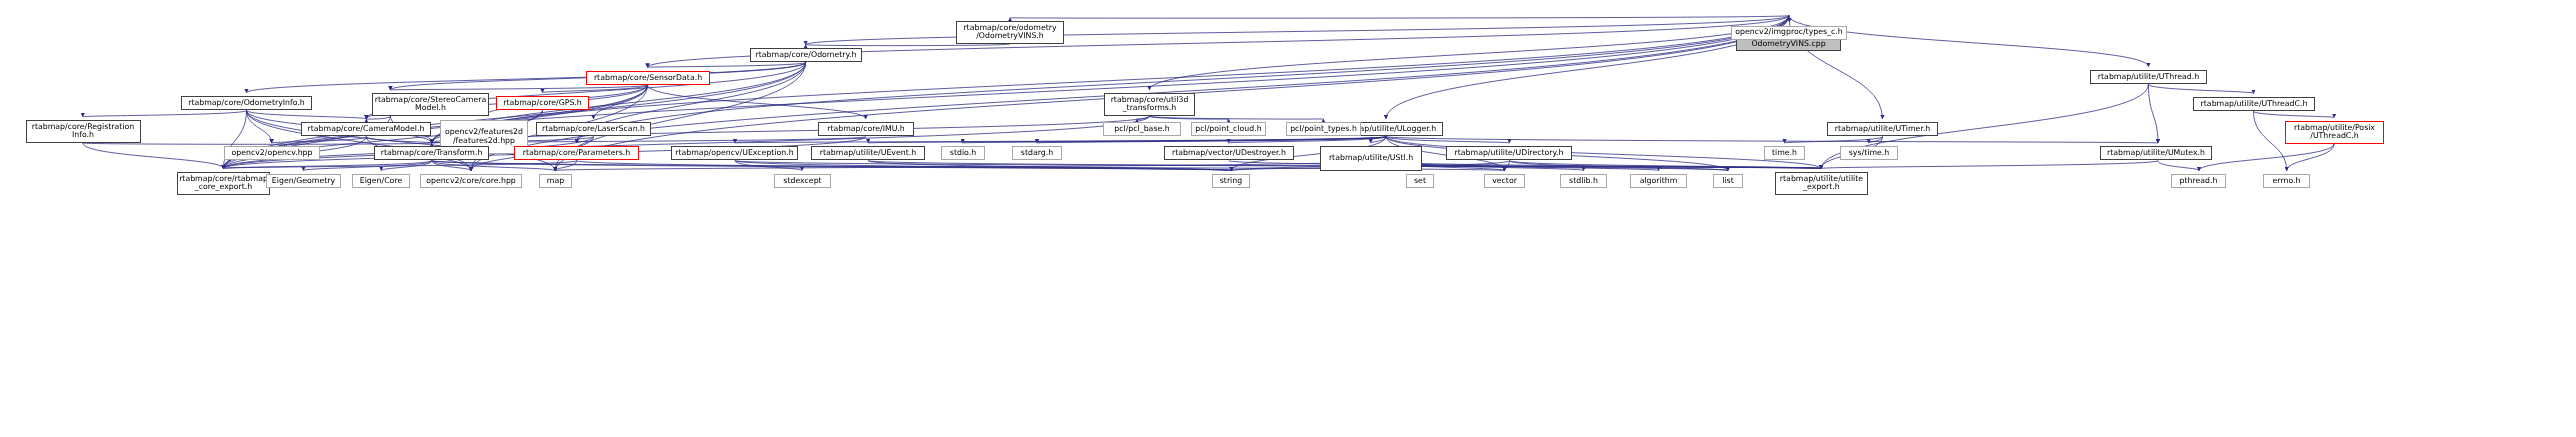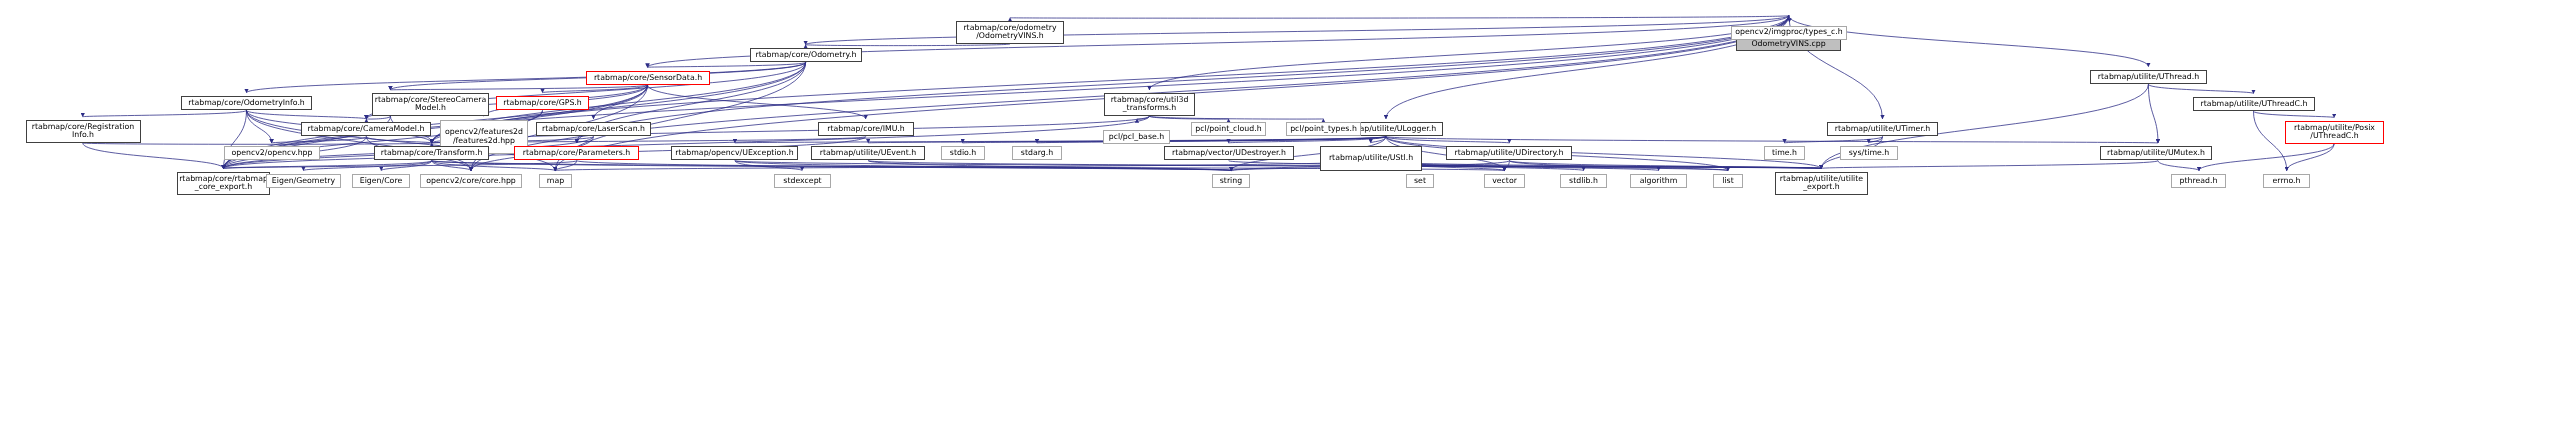--- a/index.html
+++ b/index.html
@@ -186,21 +186,21 @@
 /UThreadC.h</div>
       <div class="node hdr" style="left: 25.5px; top: 120px; width: 115px; height: 22.6px;">rtabmap/core/Registration
 Info.h</div>
       <div class="node hdr" style="left: 301px; top: 122px; width: 130px; height: 14px;">rtabmap/core/CameraModel.h</div>
       <div class="node sys" style="left: 440px; top: 120px; width: 88px; height: 34px;">opencv2/features2d
 /features2d.hpp</div>
       <div class="node hdr" style="left: 536px; top: 122px; width: 115px; height: 14px;">rtabmap/core/LaserScan.h</div>
       <div class="node hdr" style="left: 818px; top: 122px; width: 96px; height: 14px;">rtabmap/core/IMU.h</div>
       <div class="node hdr" style="left: 1329px; top: 122px; width: 114px; height: 14px;">rtabmap/utilite/ULogger.h</div>
       <div class="node hdr" style="left: 1827px; top: 122px; width: 111px; height: 14px;">rtabmap/utilite/UTimer.h</div>
-      <div class="node sys" style="left: 1103px; top: 130px; width: 67px; height: 14px;">pcl/pcl_base.h</div>
+      <div class="node sys" style="left: 1103px; top: 122px; width: 78px; height: 14px;">pcl/pcl_base.h</div>
       <div class="node sys" style="left: 1191px; top: 122px; width: 75px; height: 14px;">pcl/point_cloud.h</div>
       <div class="node sys" style="left: 1286px; top: 122px; width: 75px; height: 14px;">pcl/point_types.h</div>
       <div class="node hdr" style="left: 2100px; top: 146px; width: 112px; height: 14px;">rtabmap/utilite/UMutex.h</div>
       <div class="node sys" style="left: 224px; top: 146px; width: 96px; height: 14px;">opencv2/opencv.hpp</div>
       <div class="node hdr" style="left: 374px; top: 146px; width: 115px; height: 14px;">rtabmap/core/Transform.h</div>
       <div class="node red" style="left: 514px; top: 146px; width: 125px; height: 14px;">rtabmap/core/Parameters.h</div>
       <div class="node hdr" style="left: 671px; top: 146px; width: 127px; height: 14px;">rtabmap/opencv/UException.h</div>
       <div class="node hdr" style="left: 811px; top: 146px; width: 114px; height: 14px;">rtabmap/utilite/UEvent.h</div>
       <div class="node sys" style="left: 941px; top: 146px; width: 44px; height: 14px;">stdio.h</div>
       <div class="node sys" style="left: 1012px; top: 146px; width: 50px; height: 14px;">stdarg.h</div>

